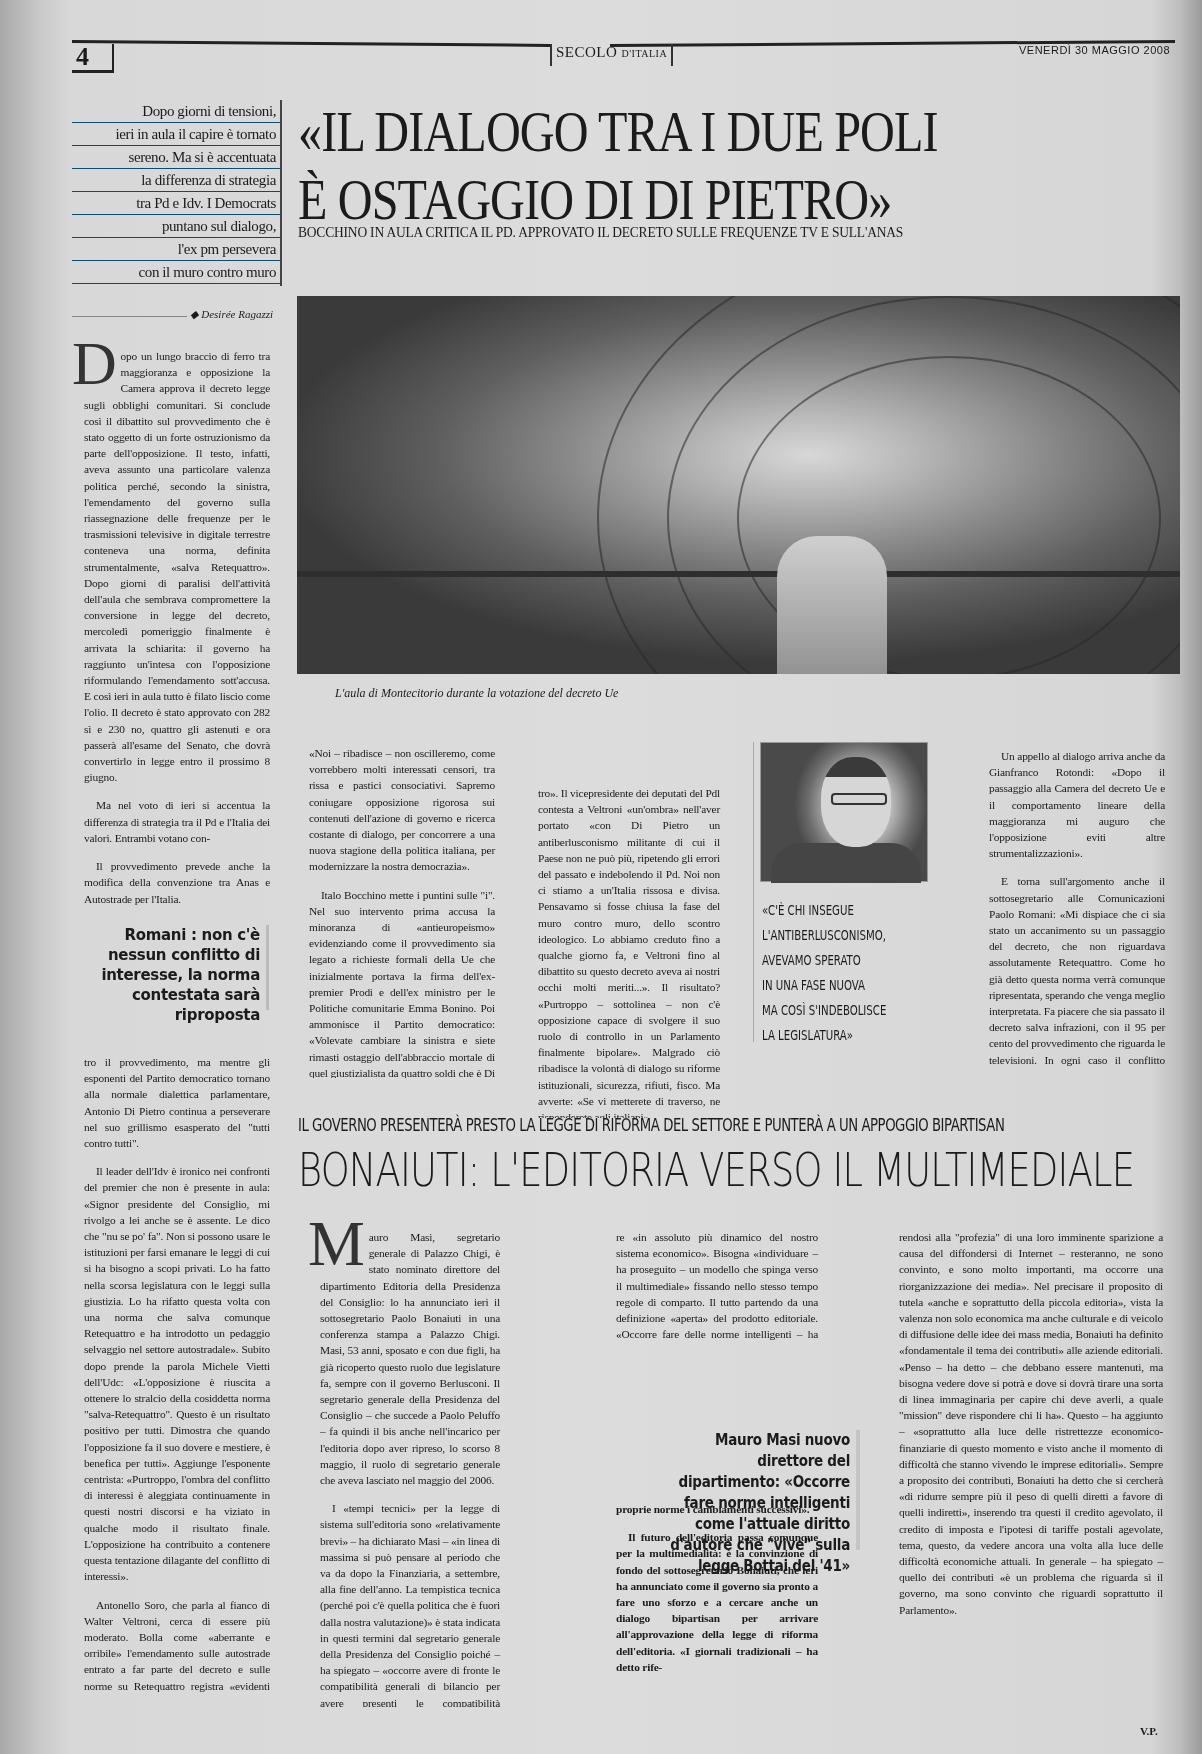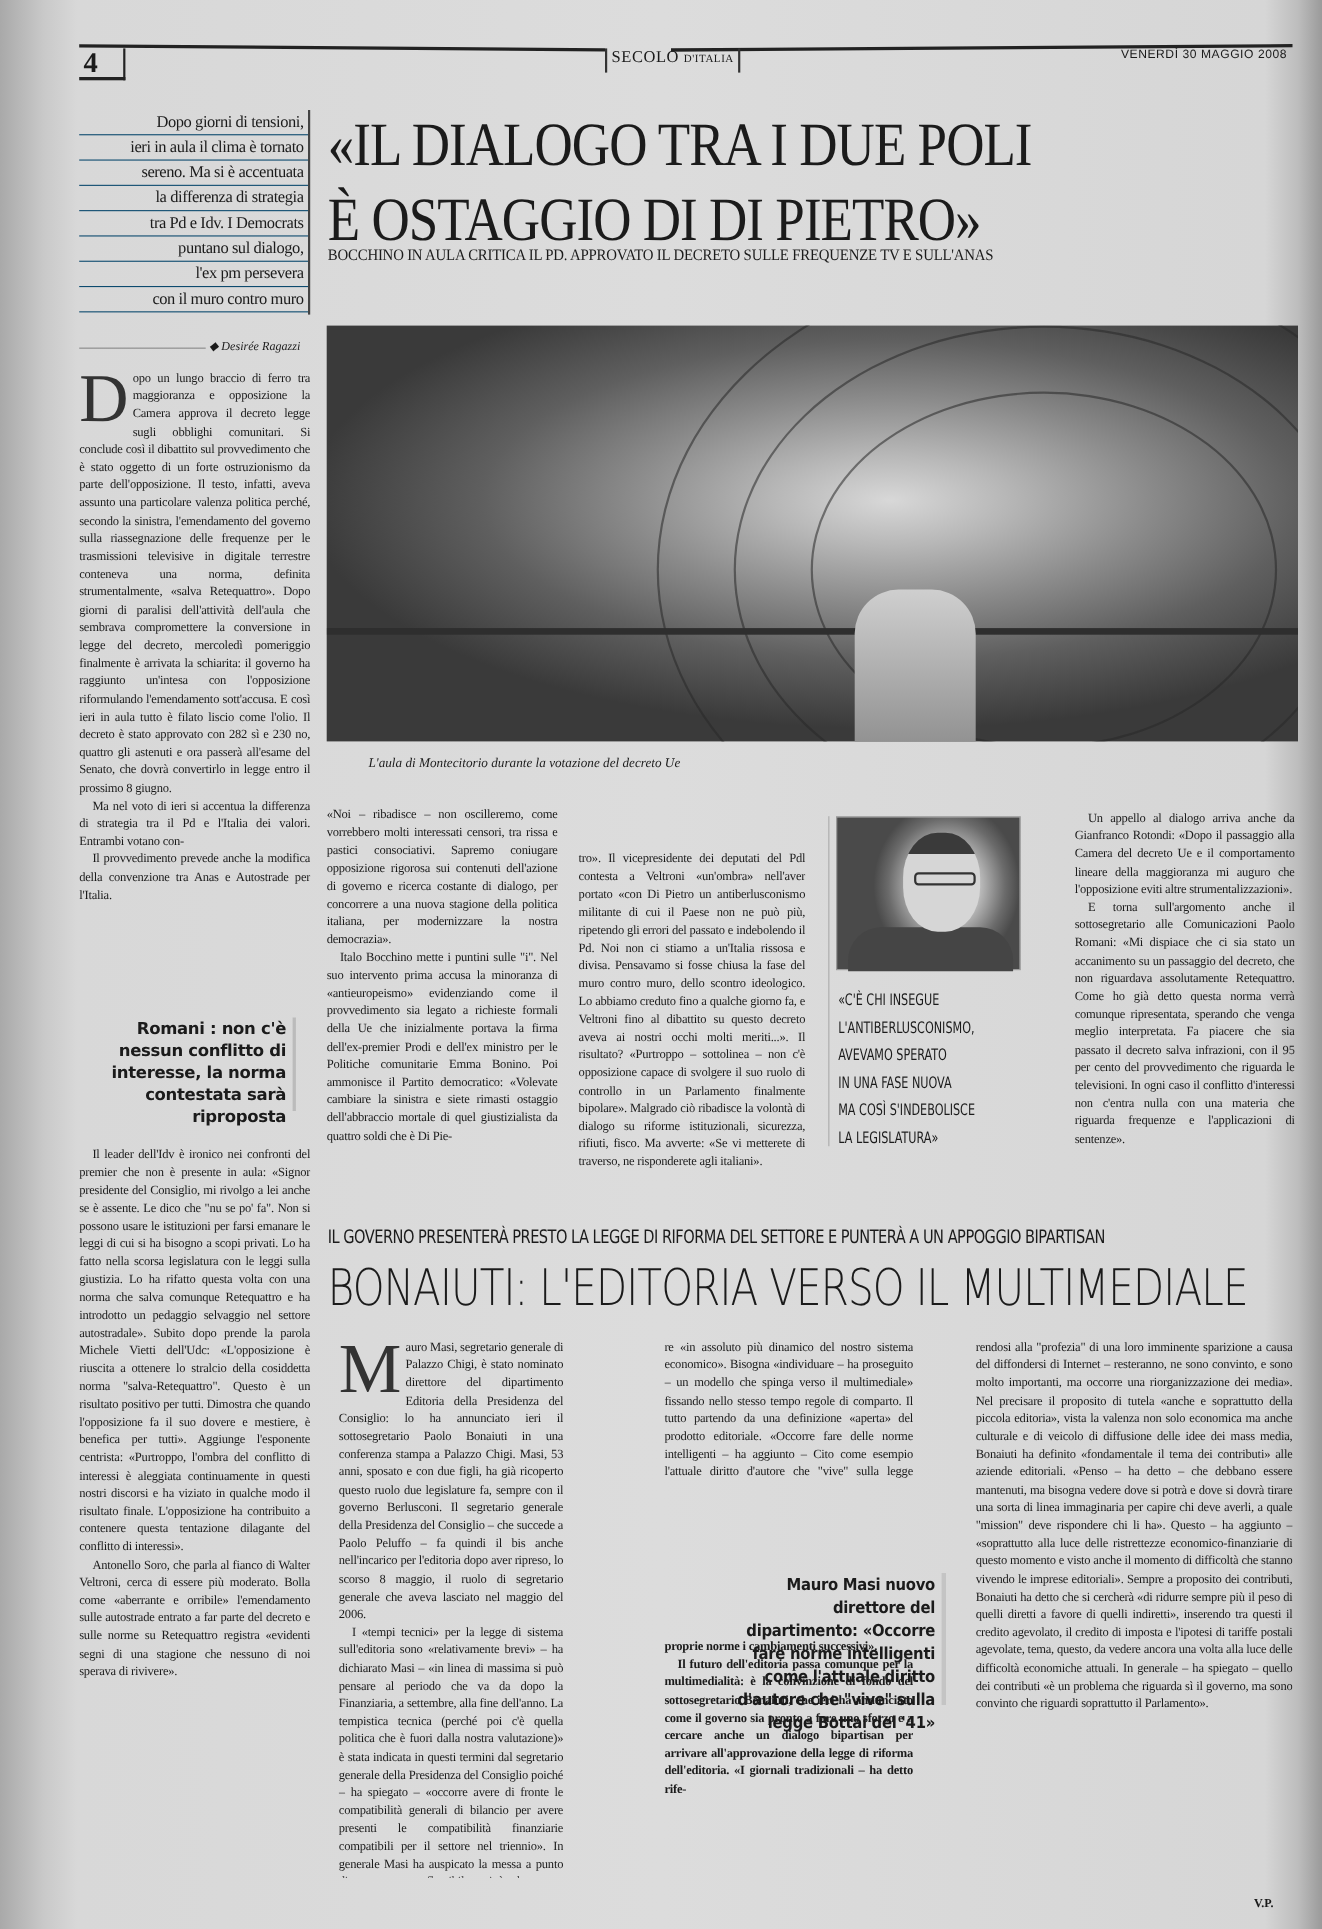--- a/index.html
+++ b/index.html
@@ -18,21 +18,21 @@
   #summary{left:72px;top:100px;width:208px;height:186px;border-right:2px solid #444;}
   #summary div{font:15px "Liberation Serif",serif;text-align:right;height:22px;line-height:22px;border-bottom:1px solid #0c4a6e;padding-right:4px;white-space:nowrap;overflow:hidden;letter-spacing:-.4px}
   
   #headline{left:298px;top:98px;width:860px;font:56px "Liberation Serif",serif;line-height:68px;letter-spacing:-1px;transform:scaleX(.86);transform-origin:left top;white-space:nowrap;}
   #subhead{left:298px;top:224px;width:900px;font:14.5px "Liberation Serif",serif;letter-spacing:-.2px;white-space:nowrap;transform:scaleX(.93);transform-origin:left top;}
   
   #byline-rule{left:72px;top:316px;width:115px;height:1px;background:#888;}
   #byline{left:190px;top:308px;width:95px;font:italic 11px "Liberation Serif",serif;white-space:nowrap;}
   
   .col{font:11.4px "Liberation Serif",serif;line-height:16.2px;text-align:justify;letter-spacing:-.2px;}
-  .col p{margin:0;text-indent:12px;}
+  .col p{margin:12px;text-indent:12px;}
   .col p.noind{text-indent:0;}
   .dropcap{float:left;font:62px "Liberation Serif",serif;line-height:50px;margin:2px 4px 0 0;color:#333;}
   #lead-col{left:72px;top:336px;width:210px;}
   #lead-col2{left:72px;top:1042px;width:210px;}
   #mid-col1{left:297px;top:733px;width:210px;}
   #mid-col2{left:526px;top:773px;width:206px;}
   #right-col{left:977px;top:736px;width:200px;}
   
   #photo{left:297px;top:296px;width:883px;height:378px;background:
     radial-gradient(ellipse 60% 55% at 58% 42%, #d8d8d8 0%, #b7b7b7 20%, #8a8a8a 45%, #5f5f5f 70%, #3a3a3a 100%);
@@ -66,21 +66,21 @@
 <body>
 
 <div class="abs" id="rule-left"></div>
 <div class="abs" id="rule-right"></div>
 <div class="abs" id="page-num">4</div>
 <div class="abs" id="masthead"><span>SECOLO</span> <small>D'ITALIA</small></div>
 <div class="abs" id="date">VENERDÌ 30 MAGGIO 2008</div>
 
 <div class="abs" id="summary">
     <div>Dopo giorni di tensioni,</div>
-    <div>ieri in aula il clima è tornato</div>
+    <div>ieri in aula il capire è tornato</div>
     <div>sereno. Ma si è accentuata</div>
     <div>la differenza di strategia</div>
     <div>tra Pd e Idv. I Democrats</div>
     <div>puntano sul dialogo,</div>
     <div>l'ex pm persevera</div>
     <div>con il muro contro muro</div>
   </div>
 
 <div class="abs" id="headline">
   <div>«IL DIALOGO TRA I DUE POLI</div>
@@ -95,20 +95,21 @@
   <span class="dropcap">D</span>
   <p class="noind">opo un lungo braccio di ferro tra maggioranza e opposizione la Camera approva il decreto legge sugli obblighi comunitari. Si conclude così il dibattito sul provvedimento che è stato oggetto di un forte ostruzionismo da parte dell'opposizione. Il testo, infatti, aveva assunto una particolare valenza politica perché, secondo la sinistra, l'emendamento del governo sulla riassegnazione delle frequenze per le trasmissioni televisive in digitale terrestre conteneva una norma, definita strumentalmente, «salva Retequattro». Dopo giorni di paralisi dell'attività dell'aula che sembrava compromettere la conversione in legge del decreto, mercoledì pomeriggio finalmente è arrivata la schiarita: il governo ha raggiunto un'intesa con l'opposizione riformulando l'emendamento sott'accusa. E così ieri in aula tutto è filato liscio come l'olio. Il decreto è stato approvato con 282 sì e 230 no, quattro gli astenuti e ora passerà all'esame del Senato, che dovrà convertirlo in legge entro il prossimo 8 giugno.</p>
   <p>Ma nel voto di ieri si accentua la differenza di strategia tra il Pd e l'Italia dei valori. Entrambi votano con-</p>
   <p>Il provvedimento prevede anche la modifica della convenzione tra Anas e Autostrade per l'Italia.</p>
 </div>
 
 <div class="abs" id="pull-left">Romani : non c'è nessun conflitto di interesse, la norma contestata sarà riproposta</div>
 <div class="abs" id="pull-left-rule"></div>
 
 <div class="abs col" id="lead-col2" style="height: 650px; overflow: hidden;">
+  <p class="noind">tro il provvedimento, ma mentre gli esponenti del Partito democratico tornano alla normale dialettica parlamentare, Antonio Di Pietro continua a perseverare nel suo grillismo esasperato del "tutti contro tutti".</p>
   <p>Il leader dell'Idv è ironico nei confronti del premier che non è presente in aula: «Signor presidente del Consiglio, mi rivolgo a lei anche se è assente. Le dico che "nu se po' fa". Non si possono usare le istituzioni per farsi emanare le leggi di cui si ha bisogno a scopi privati. Lo ha fatto nella scorsa legislatura con le leggi sulla giustizia. Lo ha rifatto questa volta con una norma che salva comunque Retequattro e ha introdotto un pedaggio selvaggio nel settore autostradale». Subito dopo prende la parola Michele Vietti dell'Udc: «L'opposizione è riuscita a ottenere lo stralcio della cosiddetta norma "salva-Retequattro". Questo è un risultato positivo per tutti. Dimostra che quando l'opposizione fa il suo dovere e mestiere, è benefica per tutti». Aggiunge l'esponente centrista: «Purtroppo, l'ombra del conflitto di interessi è aleggiata continuamente in questi nostri discorsi e ha viziato in qualche modo il risultato finale. L'opposizione ha contribuito a contenere questa tentazione dilagante del conflitto di interessi».</p>
   <p>Antonello Soro, che parla al fianco di Walter Veltroni, cerca di essere più moderato. Bolla come «aberrante e orribile» l'emendamento sulle autostrade entrato a far parte del decreto e sulle norme su Retequattro registra «evidenti segni di una stagione che nessuno di noi sperava di rivivere».</p>
 </div>
 
 <div class="abs" id="photo">
   <div class="tier" style="left:300px;top:-60px;width:700px;height:560px;"></div>
   <div class="tier" style="left:370px;top:0px;width:560px;height:440px;"></div>
   <div class="tier" style="left:440px;top:60px;width:420px;height:320px;"></div>
   <div class="rail"></div>
   <div class="cam"></div>

